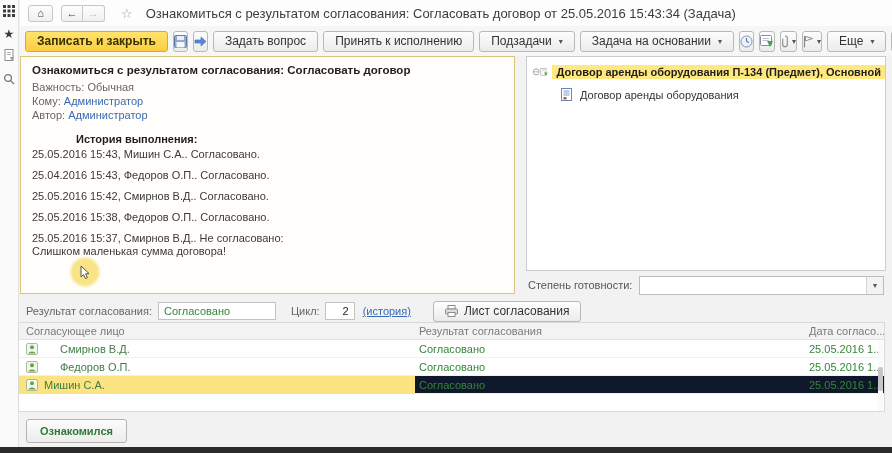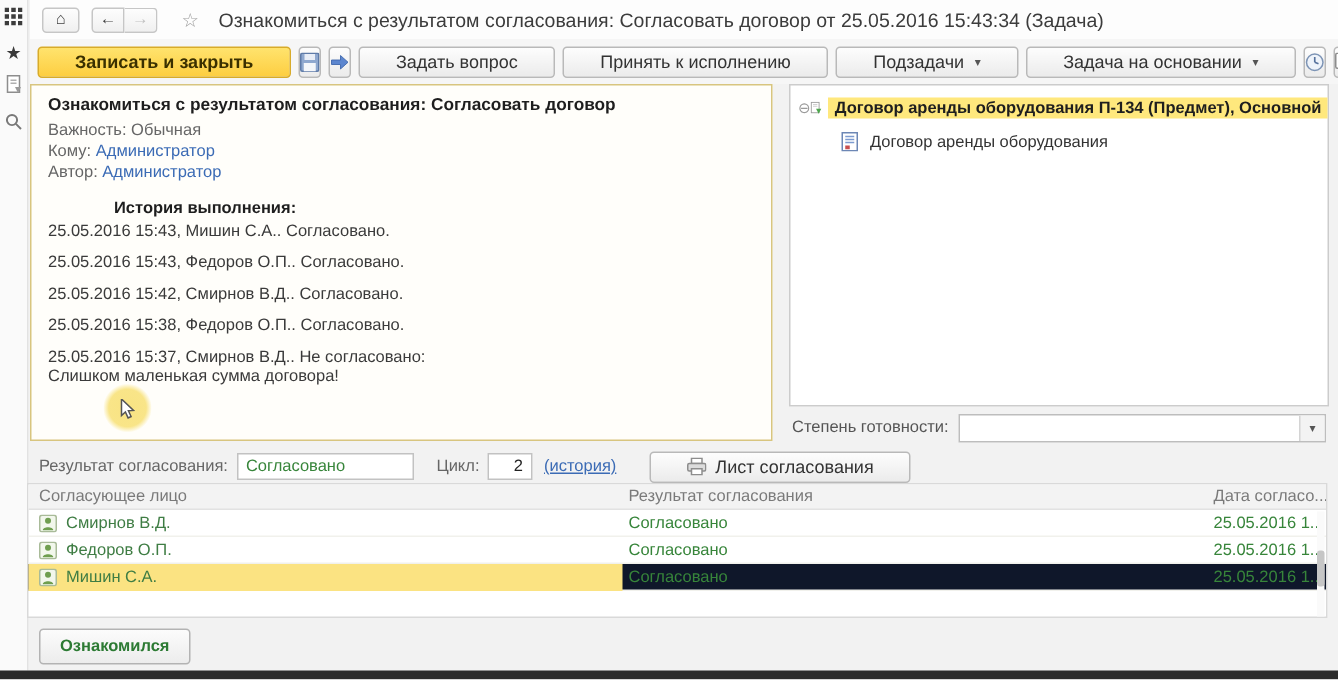--- a/index.html
+++ b/index.html
@@ -31,21 +31,21 @@
   .fwd-btn { width:22px; border-radius:0 3px 3px 0; border-left:none; color:#c2c2c2; }
   .fav-star { margin-left:16px; color:#a0a0a0; font-size:13px; }
   .page-title { margin-left:13px; font-size:13px; color:#3c3c3c; white-space:nowrap; }
   
   .toolbar {
     position:absolute; left:20px; top:26px; width:872px; height:30px;
     background:#f6f6f6; display:flex; align-items:center;
   }
   .btn {
     height:21px; border:1px solid #b9b9b9; border-radius:3px;
-    background:linear-gradient(#fdfdfd,#ebebeb); padding:0 24px;
+    background:linear-gradient(#fdfdfd,#ebebeb); padding:0 11px;
     font-size:12px; color:#333; display:flex; align-items:center; margin-left:5px;
     white-space:nowrap;
   }
   .btn-primary {
     background:linear-gradient(#ffe36d,#fdce41); border-color:#d8ab2a;
     font-weight:bold; color:#3a3000;
   }
   .icon-btn { width:25px; padding:0; justify-content:center; }
   .icon-btn-caret { width:34px; padding:0; justify-content:center; gap:3px; }
   .caret { font-size:8px; color:#555; margin-left:7px; }
@@ -111,21 +111,21 @@
     background:#fff; border:1px solid #d9d9d9;
   }
   .grid-head {
     display:flex; height:17px; background:#f3f3f3; border-bottom:1px solid #e2e2e2;
     color:#7a7a7a; align-items:center;
   }
   .gc1 { width:396px; padding-left:7px; }
   .gc2 { width:390px; padding-left:4px; }
   .gc3 { flex:1; padding-left:4px; overflow:hidden; white-space:nowrap; }
   .grid-row { display:flex; height:18px; align-items:center; border-bottom:1px solid #f1f1ec; }
-  .cell-person { display:flex; align-items:flex-end; gap:6px; color:#3f7d44; }
+  .cell-person { display:flex; align-items:flex-end; gap:22px; color:#3f7d44; }
   .cell-result { color:#37853a; }
   .cell-date { color:#37853a; white-space:nowrap; }
   .row-selected { background:#0f172a; }
   .row-selected .gc1 { background:#fbe382; height:18px; display:flex; align-items:center; gap:6px; }
   .grid-scrollbar {
     position:absolute; right:1px; top:18px; width:5px; height:70px; background:#fafafa;
   }
   .grid-thumb { position:absolute; top:26px; left:0; width:5px; height:24px; background:#c6c6c6; border-radius:2px; }
   
   .footer-btn {
@@ -268,21 +268,21 @@
     </div>
     <div class="field-line" style="margin-top:2px">
       <span>Автор:</span>
       <span class="link">Администратор</span>
     </div>
     <div class="hist-title">История выполнения:</div>
     <p class="hist-entry" style="margin-top:3px">
       <span>25.05.2016 15:43, Мишин С.А.. Согласовано.</span>
     </p>
     <p class="hist-entry">
-      <span>25.05.2016 15:43, Федоров О.П.. Согласовано.</span>
+      <span>25.04.2016 15:43, Федоров О.П.. Согласовано.</span>
     </p>
     <p class="hist-entry">
       <span>25.05.2016 15:42, Смирнов В.Д.. Согласовано.</span>
     </p>
     <p class="hist-entry">
       <span>25.05.2016 15:38, Федоров О.П.. Согласовано.</span>
     </p>
     <p class="hist-entry">
       <span>25.05.2016 15:37, Смирнов В.Д.. Не согласовано:</span>
       <span>Слишком маленькая сумма договора!</span>

